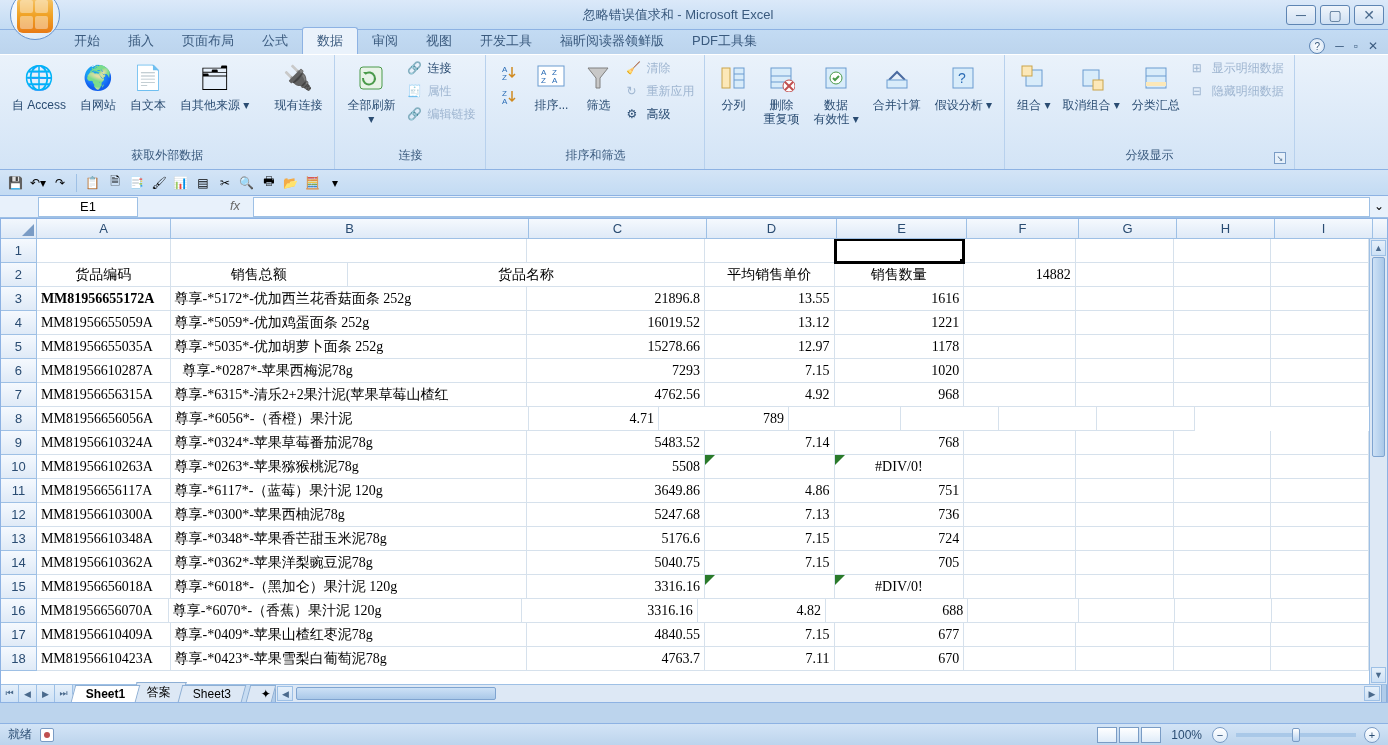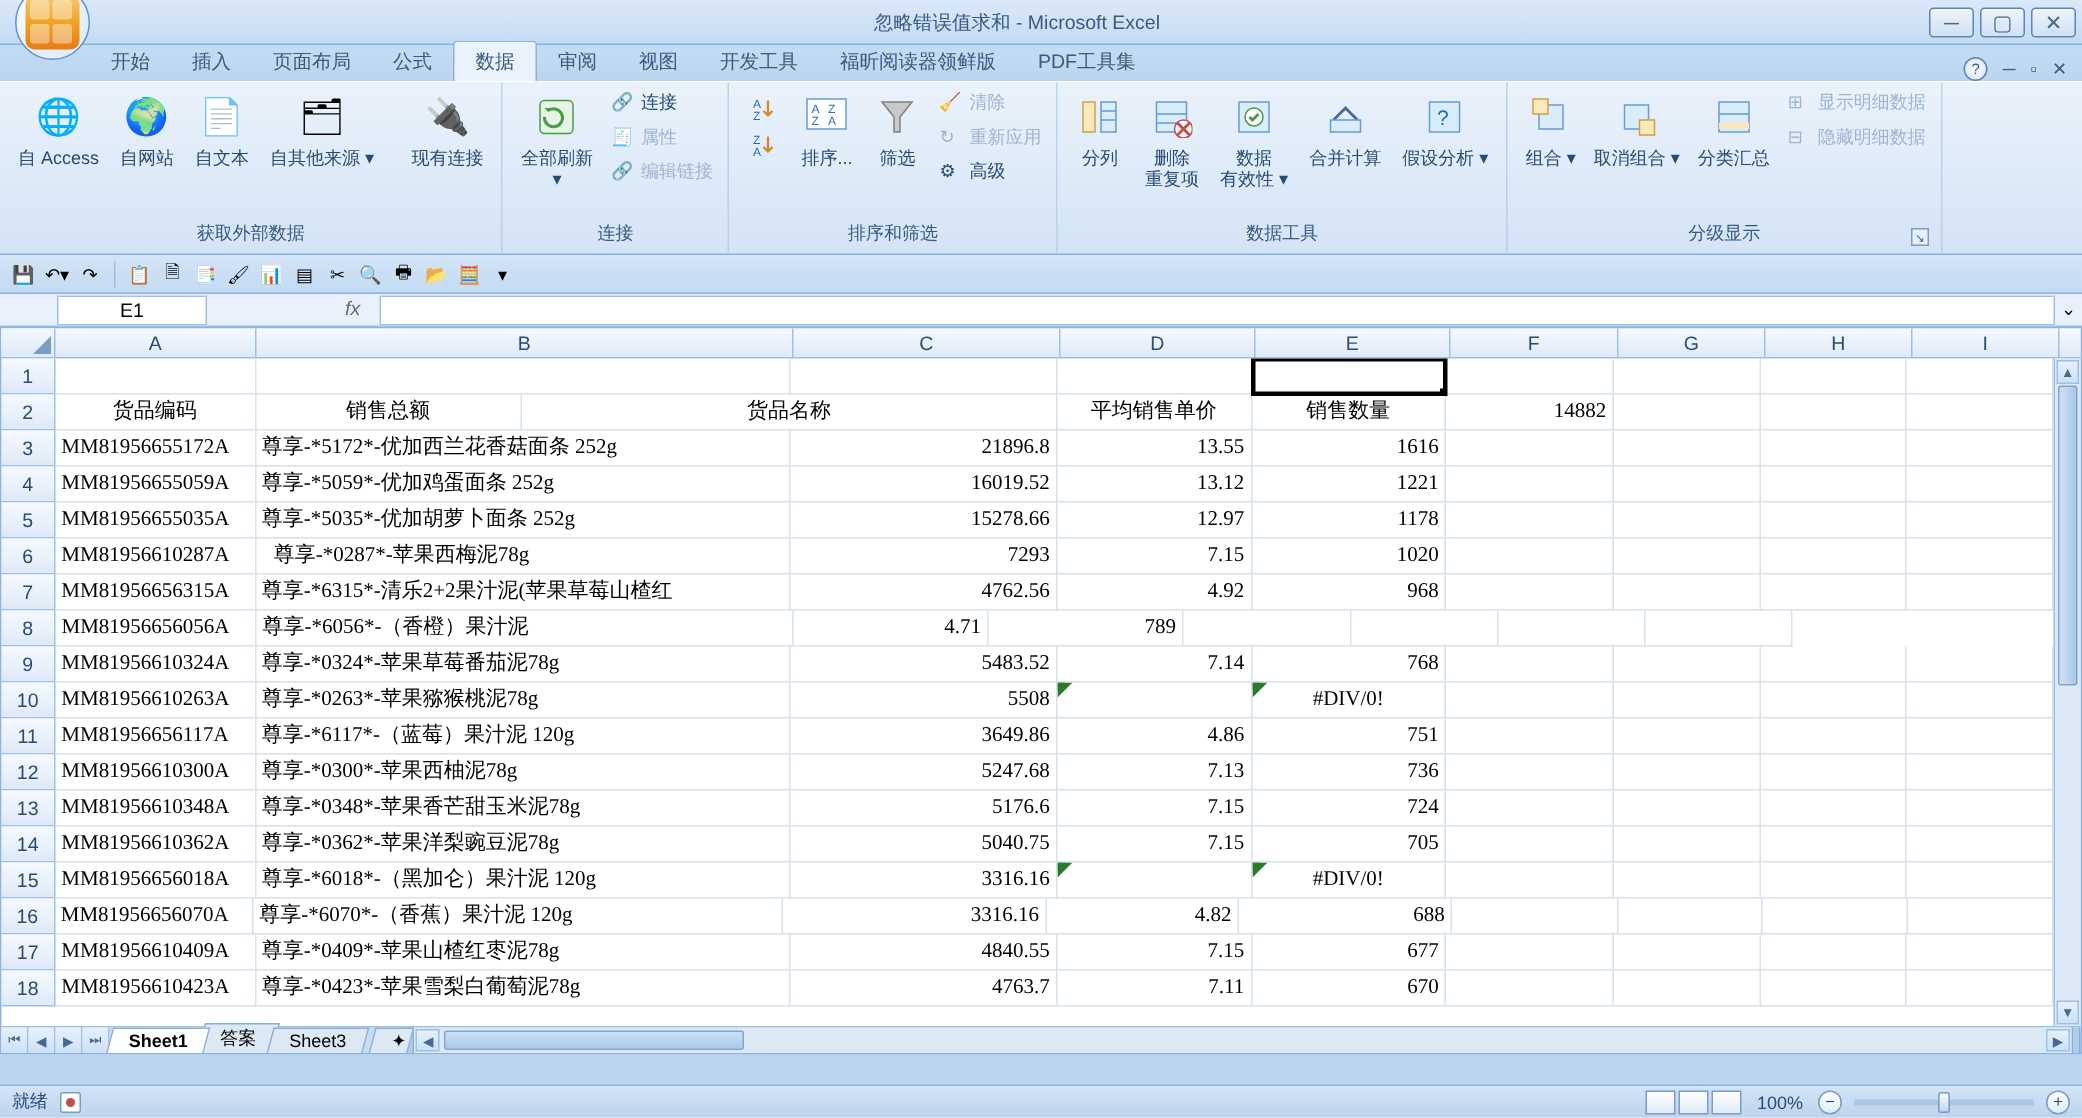--- a/index.html
+++ b/index.html
@@ -306,21 +306,20 @@
         <div class="big-btn">
           <div class="big-icon">
             <svg width="28" height="28">
               <rect x="4" y="4" width="20" height="20" fill="#d8ecfa" stroke="#6a9bd0"></rect>
               <text x="9" y="19" font-size="14" fill="#2a6cb5">?</text>
             </svg>
           </div>
           <span>假设分析 ▾</span>
         </div>
       </div>
-    <div class="group-label">数据工具</div>
   </div>
 
   <div class="ribbon-group">
     <div class="group-body">
       <div id="g4" style="display:flex">
           <div class="big-btn">
             <div class="big-icon">
               <svg width="28" height="28">
                 <rect x="6" y="6" width="16" height="16" fill="#d8ecfa" stroke="#6a9bd0"></rect>
                 <rect x="2" y="2" width="10" height="10" fill="#fce8b8" stroke="#c9a44a"></rect>
@@ -423,21 +422,21 @@
         <div class="cell c" style="width: 358px;">货品名称</div>
         <div class="cell c" style="width: 130px;">平均销售单价</div>
         <div class="cell c" style="width: 130px;">销售数量</div>
         <div class="cell r" style="width: 112px;">14882</div>
         <div class="cell" style="width: 98px;"></div>
         <div class="cell" style="width: 98px;"></div>
         <div class="cell" style="width: 98px;"></div>
       </div>
       <div class="row">
         <div class="rowhdr">3</div>
-        <div class="cell" style="width: 134px;">MM81956655172A</div>
+        <div class="cell" style="width: 134px; font-weight: bold;">MM81956655172A</div>
         <div class="cell" style="width: 358px;">尊享-*5172*-优加西兰花香菇面条 252g</div>
         <div class="cell r" style="width: 178px;">21896.8</div>
         <div class="cell r" style="width: 130px;">13.55</div>
         <div class="cell r" style="width: 130px;">1616</div>
         <div class="cell" style="width: 112px;"></div>
         <div class="cell" style="width: 98px;"></div>
         <div class="cell" style="width: 98px;"></div>
         <div class="cell" style="width: 98px;"></div>
       </div>
       <div class="row">

